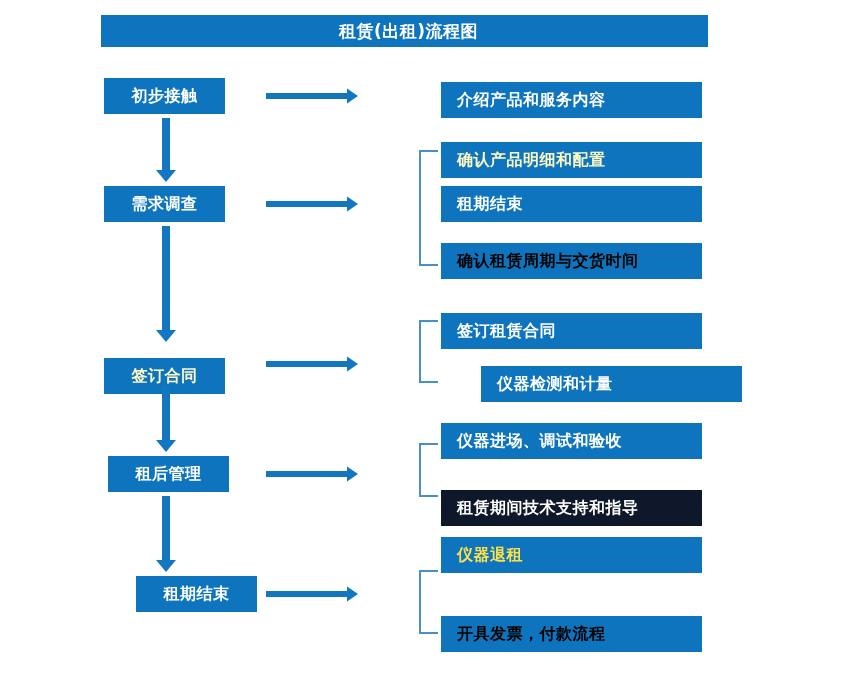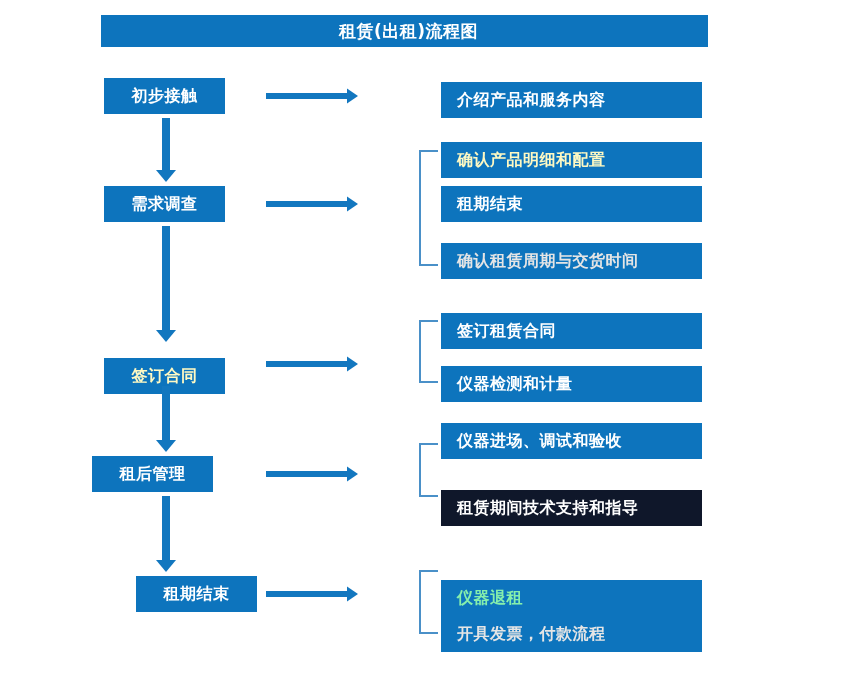--- a/index.html
+++ b/index.html
@@ -83,34 +83,34 @@
 <body>
 
 <div id="canvas">
 
   <div class="title-bar">租赁(出租)流程图</div>
 
   <div id="stages-layer">
       <div class="stage-box" style="top: 78px; left: 104px; background: rgb(13, 116, 189); color: rgb(255, 255, 255);">初步接触</div>
       <div class="stage-box" style="top: 186px; left: 104px; background: rgb(13, 116, 189); color: #ffffff;">需求调查</div>
       <div class="stage-box" style="top: 358px; left: 104px; background: rgb(13, 116, 189); color: #fef9c3;">签订合同</div>
-      <div class="stage-box" style="top: 456px; left: 92px; background: rgb(13, 116, 189); color: rgb(255, 255, 255);">租后管理</div>
+      <div class="stage-box" style="top: 456px; left: 108px; background: rgb(13, 116, 189); color: rgb(255, 255, 255);">租后管理</div>
       <div class="stage-box" style="top: 576px; left: 104px; background: rgb(13, 116, 189); color: rgb(255, 255, 255); margin-left: 32px;">租期结束</div>
     </div>
   <div id="details-layer">
       <div class="detail-box" style="top: 82px; background: rgb(13, 116, 189); color: rgb(255, 255, 255);">介绍产品和服务内容</div>
       <div class="detail-box" style="top: 142px; background: rgb(13, 116, 189); color: #fef9c3;">确认产品明细和配置</div>
       <div class="detail-box" style="top: 186px; background: rgb(13, 116, 189); color: rgb(255, 255, 255);">租期结束</div>
-      <div class="detail-box" style="top: 243px; background: rgb(13, 116, 189); color: #e5e5e5;">确认租赁周期与交货时间</div>
+      <div class="detail-box" style="top: 243px; background: rgb(13, 116, 189); color: #000000;">确认租赁周期与交货时间</div>
       <div class="detail-box" style="top: 313px; background: rgb(13, 116, 189); color: rgb(255, 255, 255); text-align: right;">签订租赁合同</div>
-      <div class="detail-box" style="top: 366px; background: rgb(13, 116, 189); color: rgb(255, 255, 255);">仪器检测和计量</div>
+      <div class="detail-box" style="top: 366px; background: rgb(13, 116, 189); color: rgb(255, 255, 255); margin-left: 40px;">仪器检测和计量</div>
       <div class="detail-box" style="top: 423px; background: rgb(13, 116, 189); color: rgb(255, 255, 255);">仪器进场、调试和验收</div>
       <div class="detail-box" style="top: 490px; background: #0f172a; color: rgb(255, 255, 255);">租赁期间技术支持和指导</div>
-      <div class="detail-box" style="top: 580px; background: rgb(13, 116, 189); color: #86efac;">仪器退租</div>
-      <div class="detail-box" style="top: 616px; background: rgb(13, 116, 189); color: #e5e5e5;">开具发票，付款流程</div>
+      <div class="detail-box" style="top: 537px; background: rgb(13, 116, 189); color: #fde047;">仪器退租</div>
+      <div class="detail-box" style="top: 616px; background: rgb(13, 116, 189); color: #000000;">开具发票，付款流程</div>
     </div>
   <div id="arrows-layer">
       <div class="arrow-down" style="left: 155px; top: 118px;">
         <svg width="22" height="64" viewBox="0 0 22 64">
           <rect x="7" y="0" width="8" height="52" fill="#1277bf"></rect>
           <polygon points="1,52 21,52 11,64" fill="#1277bf"></polygon>
         </svg>
       </div>
       <div class="arrow-down" style="left: 155px; top: 226px;">
         <svg width="22" height="116" viewBox="0 0 22 116">

